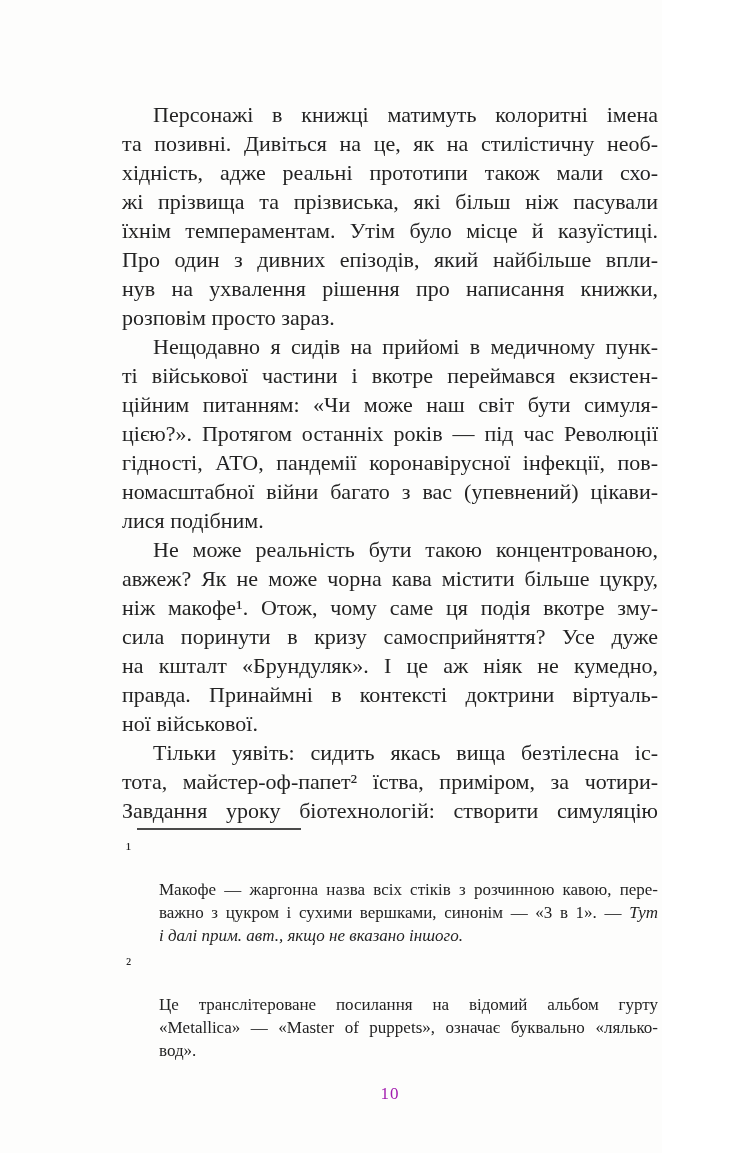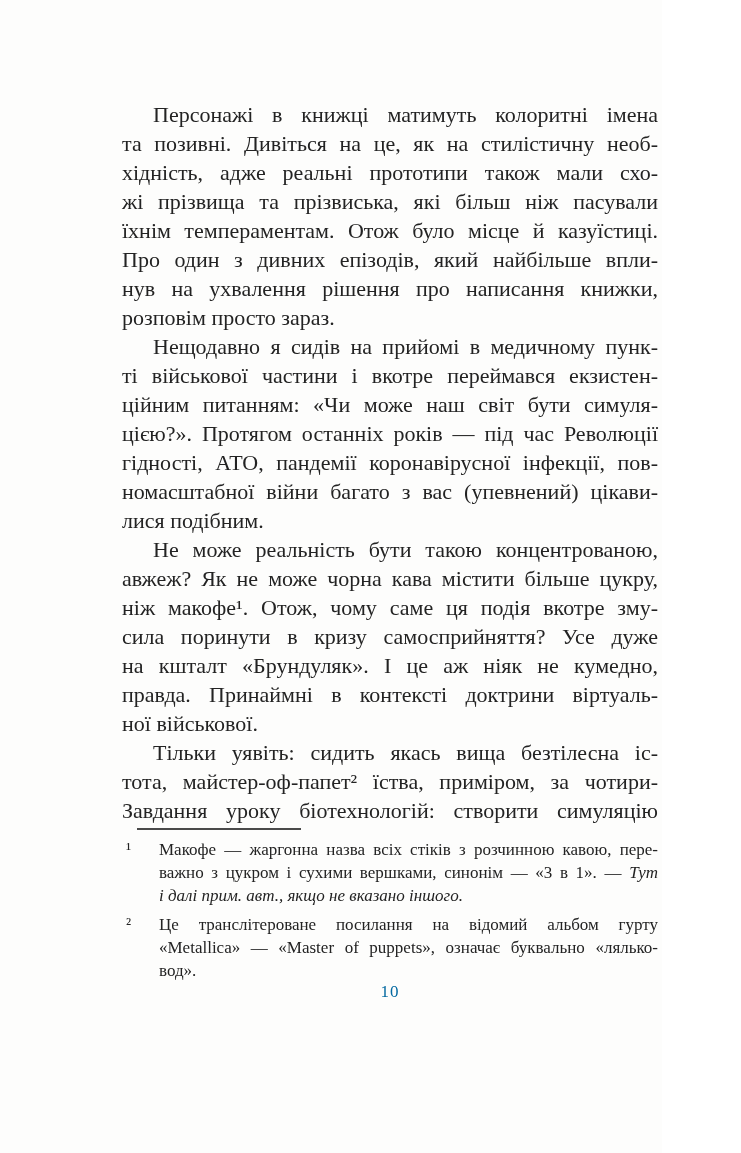--- a/index.html
+++ b/index.html
@@ -62,54 +62,56 @@
   .fn-marker {
     flex: 0 0 37px;
     padding-left: 4px;
     box-sizing: border-box;
     font-size: 17px;
     line-height: 23px;
   }
   .fn-body {
     flex: 1 1 auto;
     min-width: 0;
+    margin-top: 40px;
   }
   .fline {
     font-size: 17px;
     line-height: 23px;
     text-align: justify;
     text-align-last: justify;
   }
   .fline.last {
     text-align-last: left;
   }
   .it {
     font-style: italic;
     font-family: Liberation Serif, serif;
   }
   .page-number {
+    margin-top: 22px;
     text-align: center;
     font-size: 17px;
     line-height: 20px;
     letter-spacing: 1px;
-    color: #0369a1;
+    color: #a21caf;
   }
 </style>
 </head>
 <body>
 
 <div class="page">
   <div class="text-col">
 
     <div class="para">
       <div class="bline first">Персонажі в книжці матимуть колоритні імена</div>
       <div class="bline">та позивні. Дивіться на це, як на стилістичну необ-</div>
       <div class="bline">хідність, адже реальні прототипи також мали схо-</div>
       <div class="bline">жі прізвища та прізвиська, які більш ніж пасували</div>
-      <div class="bline">їхнім темпераментам. Отож було місце й казуїстиці.</div>
+      <div class="bline">їхнім темпераментам. Утім було місце й казуїстиці.</div>
       <div class="bline">Про один з дивних епізодів, який найбільше впли-</div>
       <div class="bline">нув на ухвалення рішення про написання книжки,</div>
       <div class="bline last">розповім просто зараз.</div>
     </div>
 
     <div class="para">
       <div class="bline first">Нещодавно я сидів на прийомі в медичному пунк-</div>
       <div class="bline">ті військової частини і вкотре переймався екзистен-</div>
       <div class="bline">ційним питанням: «Чи може наш світ бути симуля-</div>
       <div class="bline">цією?». Протягом останніх років — під час Революції</div>

